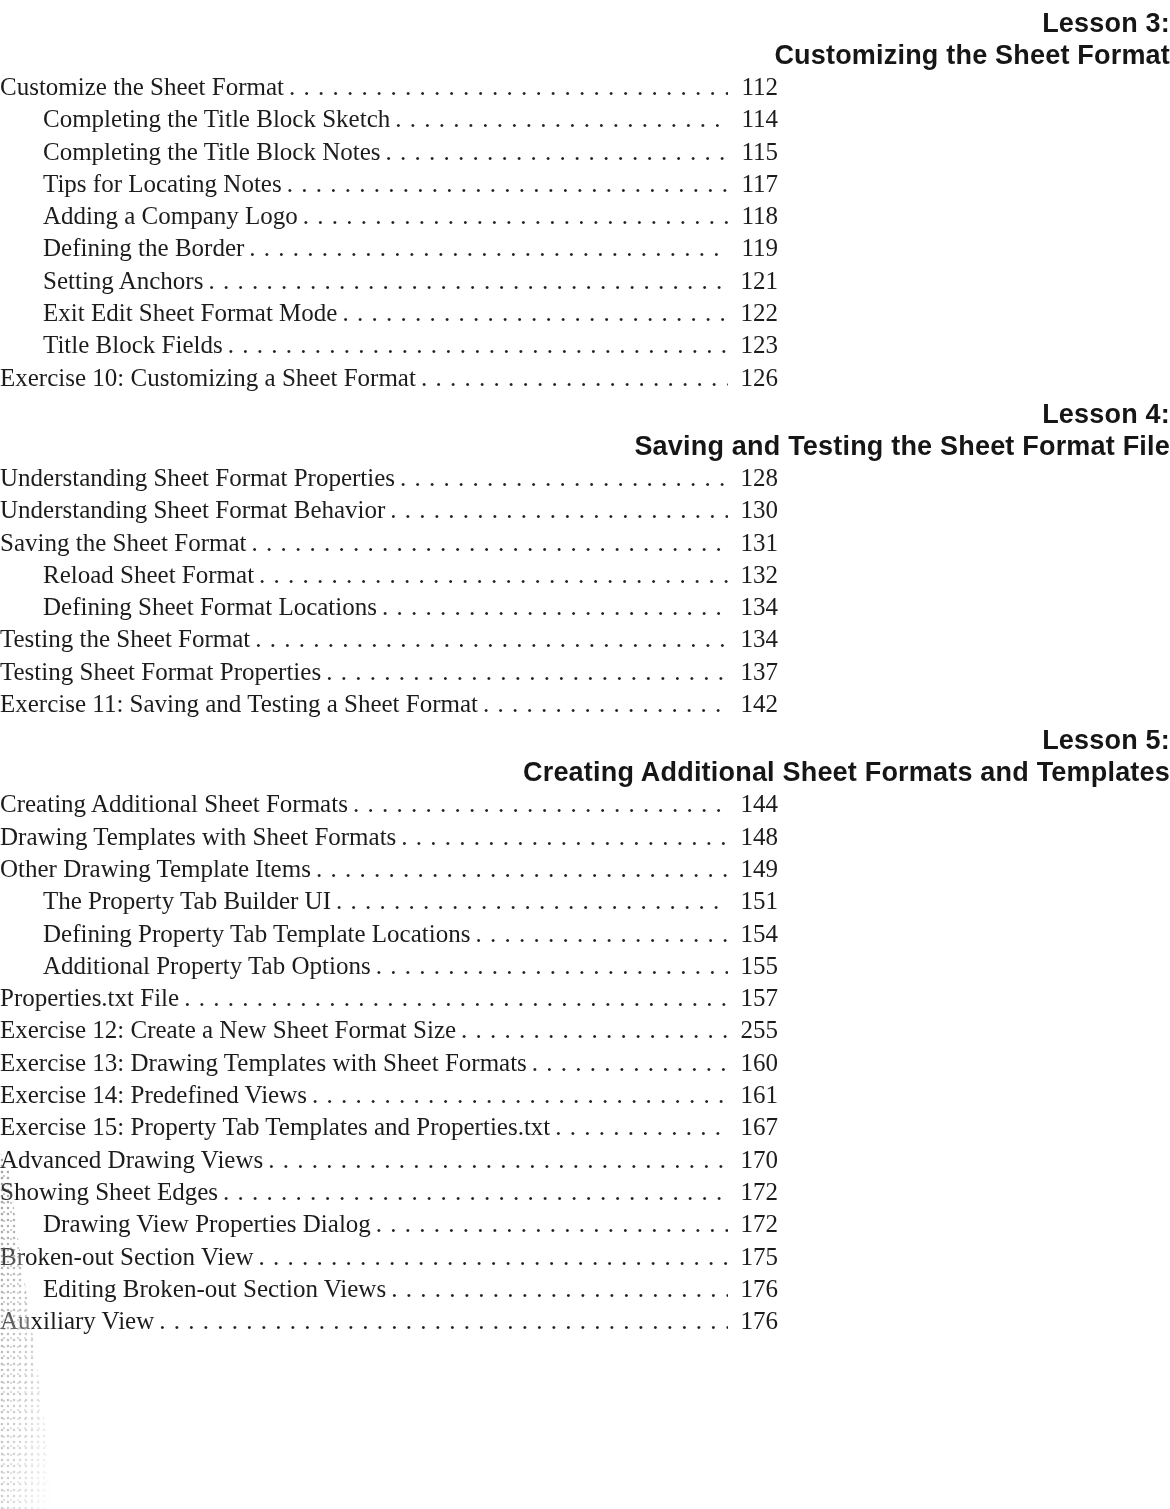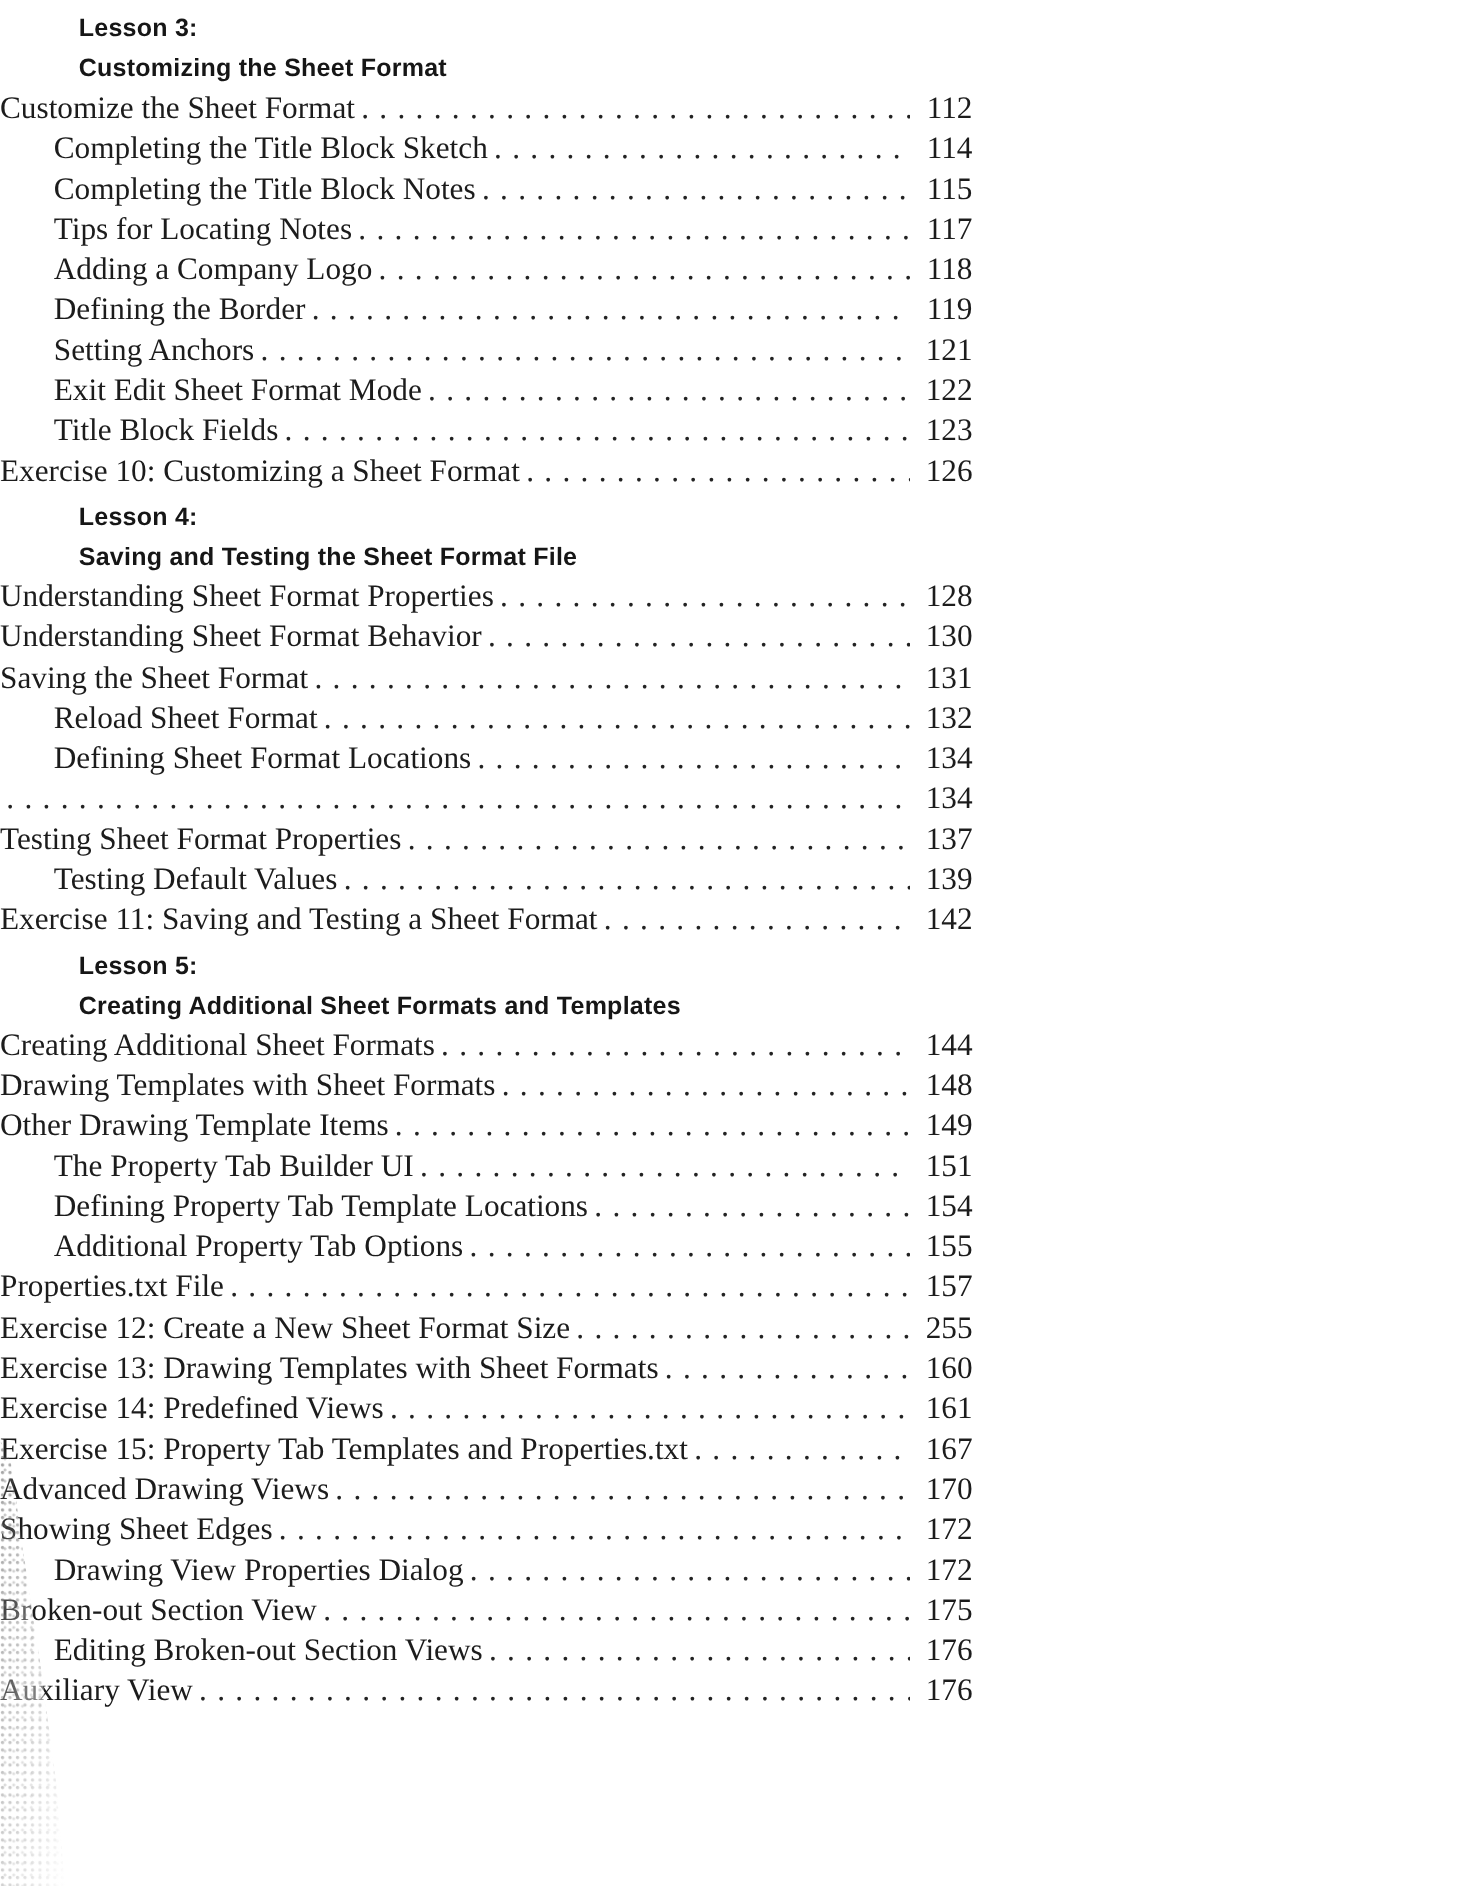--- a/index.html
+++ b/index.html
@@ -16,24 +16,25 @@
     color: #1c1c1c;
     font-family: "Liberation Serif", serif;
   }
   .toc {
     padding-top: 3px;
   }
   .lesson-heading {
     margin: 4px 0 0 63px;
     font-family: "Liberation Sans", sans-serif;
     font-weight: 700;
-    font-size: 20px;
+    font-size: 27px;
     line-height: 32px;
     color: #161616;
     letter-spacing: 0.2px;
+    text-align: right;
   }
   .entries {
     width: 778px;
   }
   .toc-entry {
     display: flex;
     align-items: baseline;
     font-size: 25px;
     line-height: 32.3px;
     white-space: nowrap;
@@ -166,32 +167,28 @@
             <span class="entry-label">Reload Sheet Format</span>
             <span class="dots"></span>
             <span class="page-num">132</span>
           </div>
           <div class="toc-entry level-2">
             <span class="entry-label">Defining Sheet Format Locations</span>
             <span class="dots"></span>
             <span class="page-num">134</span>
           </div>
           <div class="toc-entry level-1">
+            <span class="entry-label">Testing the Sheet Format</span>
             <span class="dots"></span>
             <span class="page-num">134</span>
           </div>
           <div class="toc-entry level-1">
             <span class="entry-label">Testing Sheet Format Properties</span>
             <span class="dots"></span>
             <span class="page-num">137</span>
-          </div>
-          <div class="toc-entry level-2">
-            <span class="entry-label">Testing Default Values</span>
-            <span class="dots"></span>
-            <span class="page-num">139</span>
           </div>
           <div class="toc-entry level-1">
             <span class="entry-label">Exercise 11: Saving and Testing a Sheet Format</span>
             <span class="dots"></span>
             <span class="page-num">142</span>
           </div>
         </div>
       </section>
       <section class="toc-section">
         <header class="lesson-heading">

